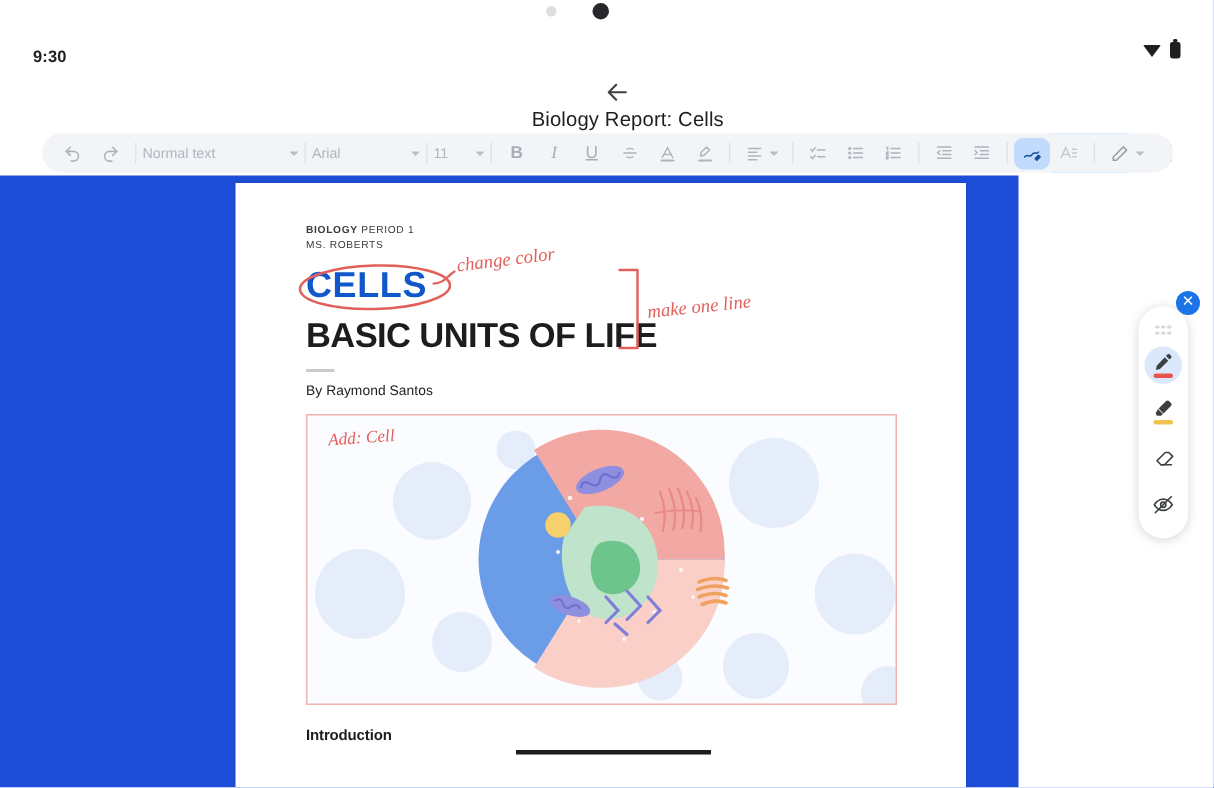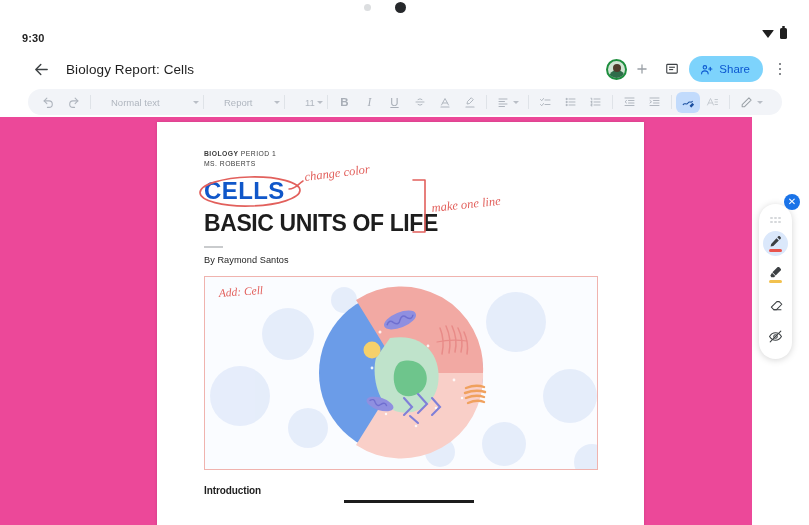--- a/index.html
+++ b/index.html
@@ -27,21 +27,21 @@
     position:absolute; top:20px; left:0; width:100%; height:27px;
     display:flex; align-items:center; justify-content:space-between;
     padding:0 22px;
   }
   .clock { font-size:11px; font-weight:700; color:#1f1f1f; letter-spacing:.1px;margin-top:8px; }
   .sys-icons { display:flex; align-items:center; gap:6px; }
 
   
   .appbar {
     position:absolute; top:50px; left:0; width:100%; height:38px;
-    display:flex; align-items:center; padding:0 16px 0 30px;
+    display:flex; align-items:center; padding:0 16px 0 30px;flex-direction:column;
   }
   .back-btn { width:22px; height:22px; display:flex; align-items:center; justify-content:center; cursor:pointer; flex:0 0 auto; }
   .doc-title { font-size:13.5px; color:#1f1f1f; margin-left:14px; letter-spacing:.1px; white-space:nowrap; }
   .appbar-right { margin-left:auto; display:flex; align-items:center; gap:0px; }
   .avatar {
     width:21px; height:21px; border-radius:50%;
     border:2px solid #1e8e3e; overflow:hidden; position:relative;
     background:#cfe3d2; cursor:pointer; flex:0 0 auto;
   }
   .avatar .head { position:absolute; left:50%; top:3px; transform:translateX(-50%); width:8px;height:8px;border-radius:50%; background:#4e3b2a; }
@@ -61,28 +61,28 @@
     position:absolute; top:89px; left:28px; width:754px; height:26px;
     background:#f2f4f8; border-radius:13px;
     display:flex; align-items:center; padding:0 8px;
     color:#b9bec6;
   }
   .tb-item { display:flex; align-items:center; justify-content:center; height:22px; cursor:pointer; border-radius:5px; }
   .tb-icon { width:25px; }
   .tb-icon.active { background:#c2dbfc; border-radius:6px; width:24px; height:21px; }
   .tb-sep { width:1px; height:14px; background:#dfe3e8; margin:0 4px; flex:0 0 auto; }
   .tb-drop { display:flex; align-items:center; cursor:pointer; font-size:9.5px; color:#b0b6bf; gap:2px; }
-  .tb-drop .lbl { white-space:nowrap;margin-left:16px; }
+  .tb-drop .lbl { white-space:nowrap; }
   .caret { width:0;height:0;border-left:3px solid transparent;border-right:3px solid transparent;border-top:3.5px solid #b9bec6; }
   .tb-strong { color:#a8aeb7; font-size:11.5px; }
 
   
   .canvas {
-    position:absolute; top:117px; left:0; width:752px; height:408px;
-    background:#ec4899; overflow:hidden;
+    position:absolute; top:117px; left:0; width:679px; height:408px;
+    background:#1d4ed8; overflow:hidden;
   }
   .page {
     position:absolute; left:157px; top:5px; width:487px; height:420px;
     background:#ffffff; box-shadow:0 0 3px rgba(0,0,0,.13);
   }
   .page-inner { padding:27px 30px 0 47px; position:relative; }
 
   .meta { font-size:6.8px; color:#3c3c3c; letter-spacing:.45px; line-height:1.42; }
   .meta b { font-weight:700; }
 
@@ -227,21 +227,21 @@
     <span class="tb-sep"></span>
 
     <div class="tb-drop" style="width:104px;">
       <span class="lbl">Normal text</span>
       <span class="caret" style="margin-left:auto;"></span>
     </div>
 
     <span class="tb-sep"></span>
 
     <div class="tb-drop" style="width:72px;">
-      <span class="lbl">Report</span>
+      <span class="lbl">Arial</span>
       <span class="caret" style="margin-left:auto;"></span>
     </div>
 
     <span class="tb-sep"></span>
 
     <div class="tb-drop" style="width:34px;text-align:center;">
       <span class="lbl">11</span>
       <span class="caret" style="margin-left:auto;"></span>
     </div>
 

